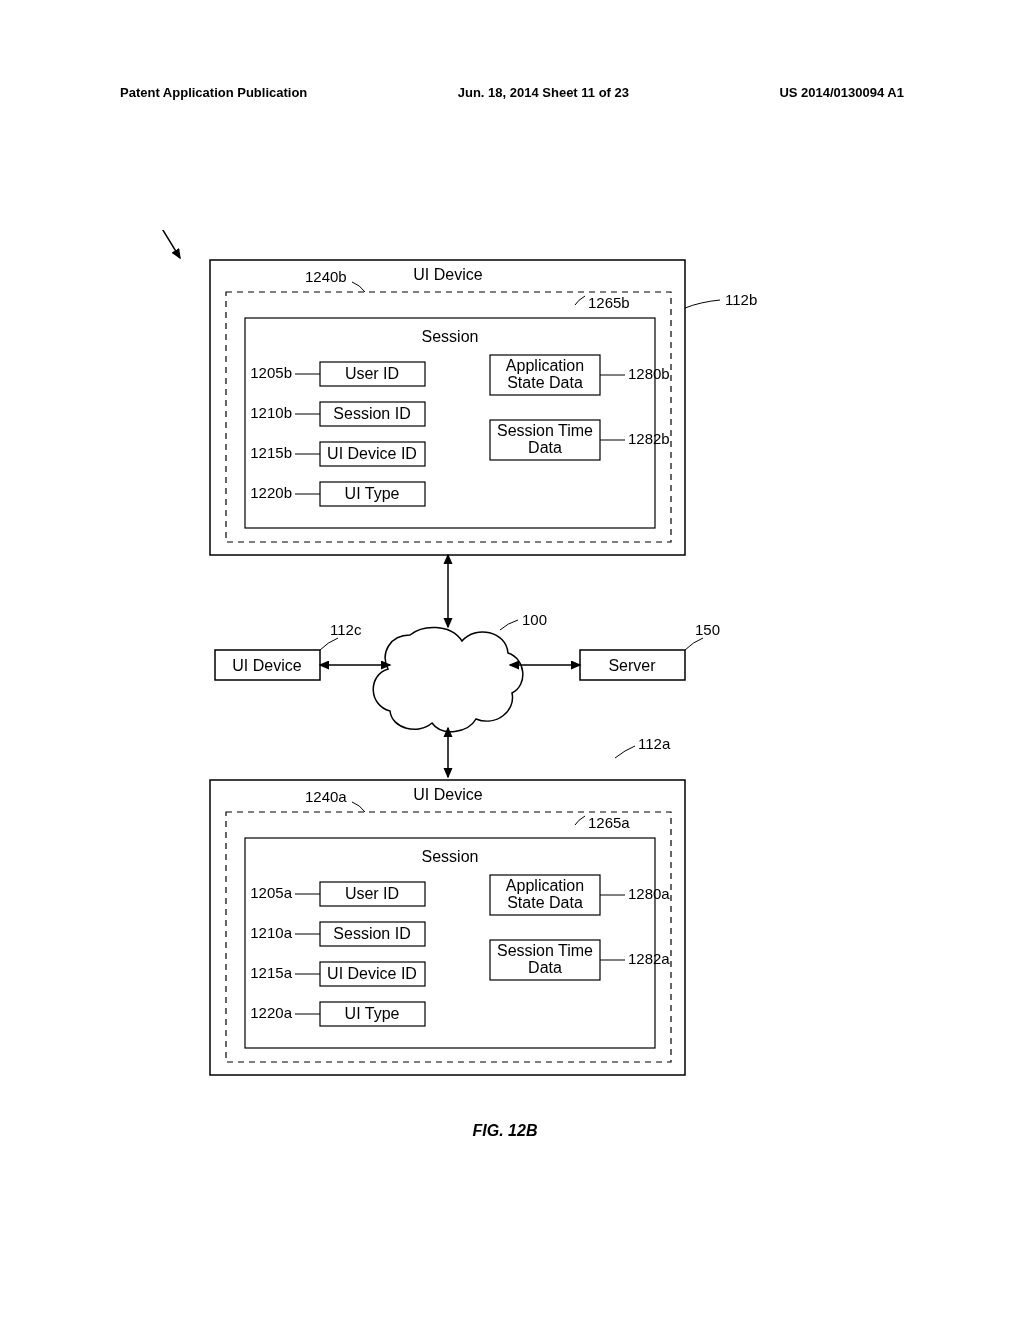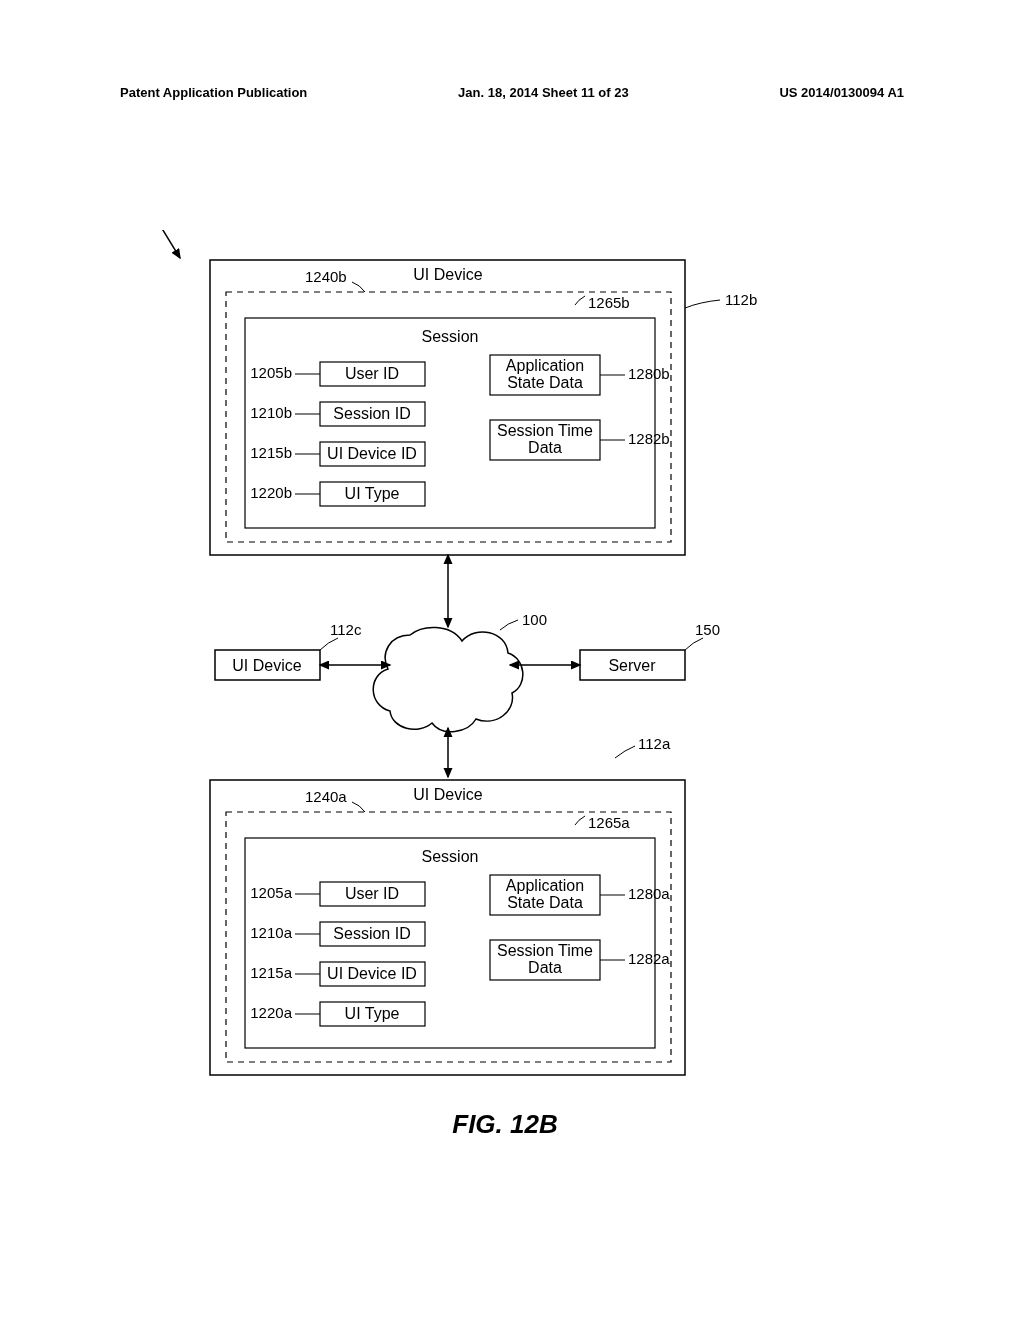--- a/index.html
+++ b/index.html
@@ -30,21 +30,21 @@
   top: 230px;
   left: 130px;
   width: 750px;
   height: 860px;
 }
 .fig-caption {
   position: absolute;
   left: 50%;
   transform: translateX(-50%);
   bottom: -50px;
-  font-size: 26px;
+  font-size: 16px;
   font-weight: bold;
   font-style: italic;
 }
 svg.diag {
   position: absolute;
   top: 0;
   left: 0;
 }
 text {
   font-family: Arial, Helvetica, sans-serif;
@@ -56,21 +56,21 @@
   font-size: 15px;
 }
 </style>
 </head>
 <body>
 
 <div class="page">
 
   <div class="header">
     <span>Patent Application Publication</span>
-    <span>Jan. 18, 2014  Sheet 11 of 23</span>
+    <span>Jun. 18, 2014  Sheet 11 of 23</span>
     <span>US 2014/0130094 A1</span>
   </div>
 
   <div class="figure-area">
 
     <svg class="diag" width="750" height="860">
       <defs>
         <marker id="arrowhead" markerWidth="10" markerHeight="10" refX="6" refY="3" orient="auto">
           <polygon points="0 0, 7 3, 0 6" fill="#000"></polygon>
         </marker>

